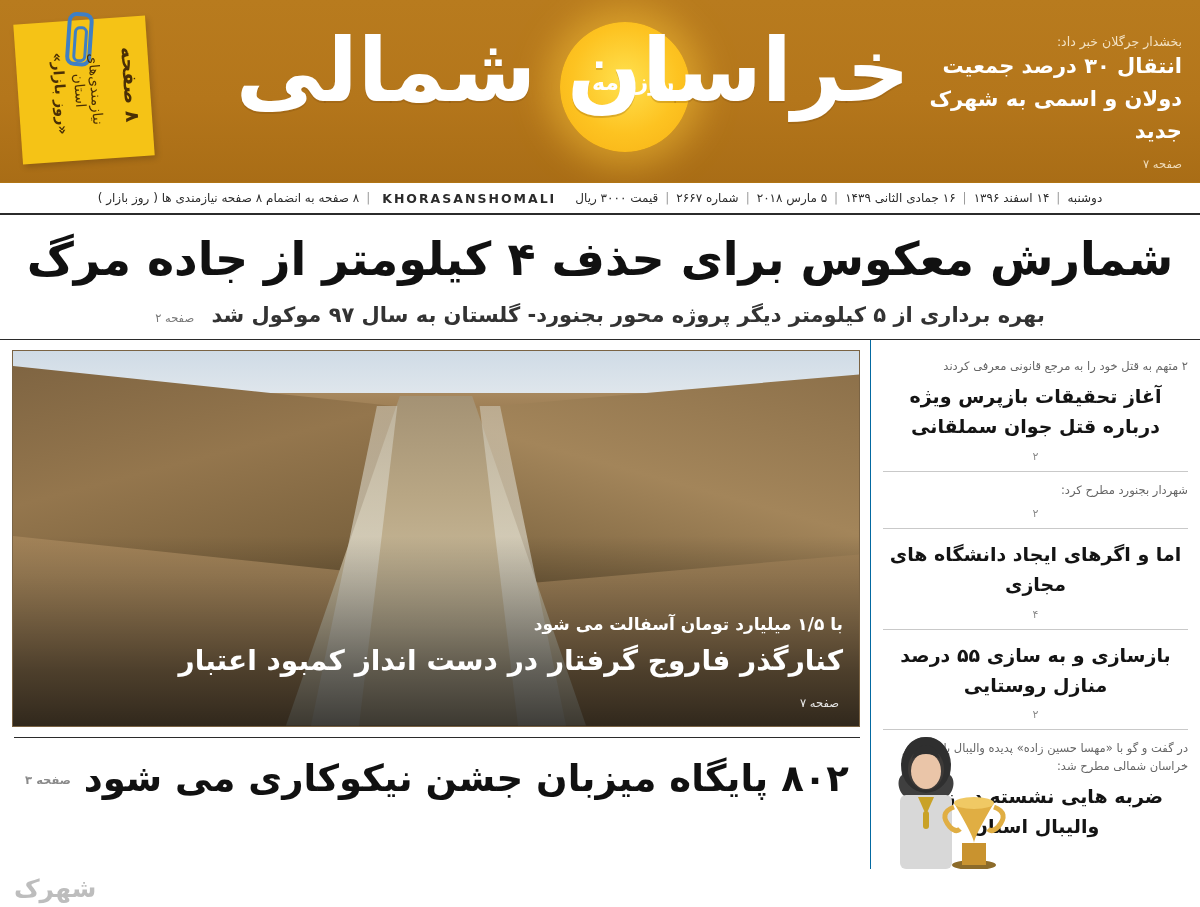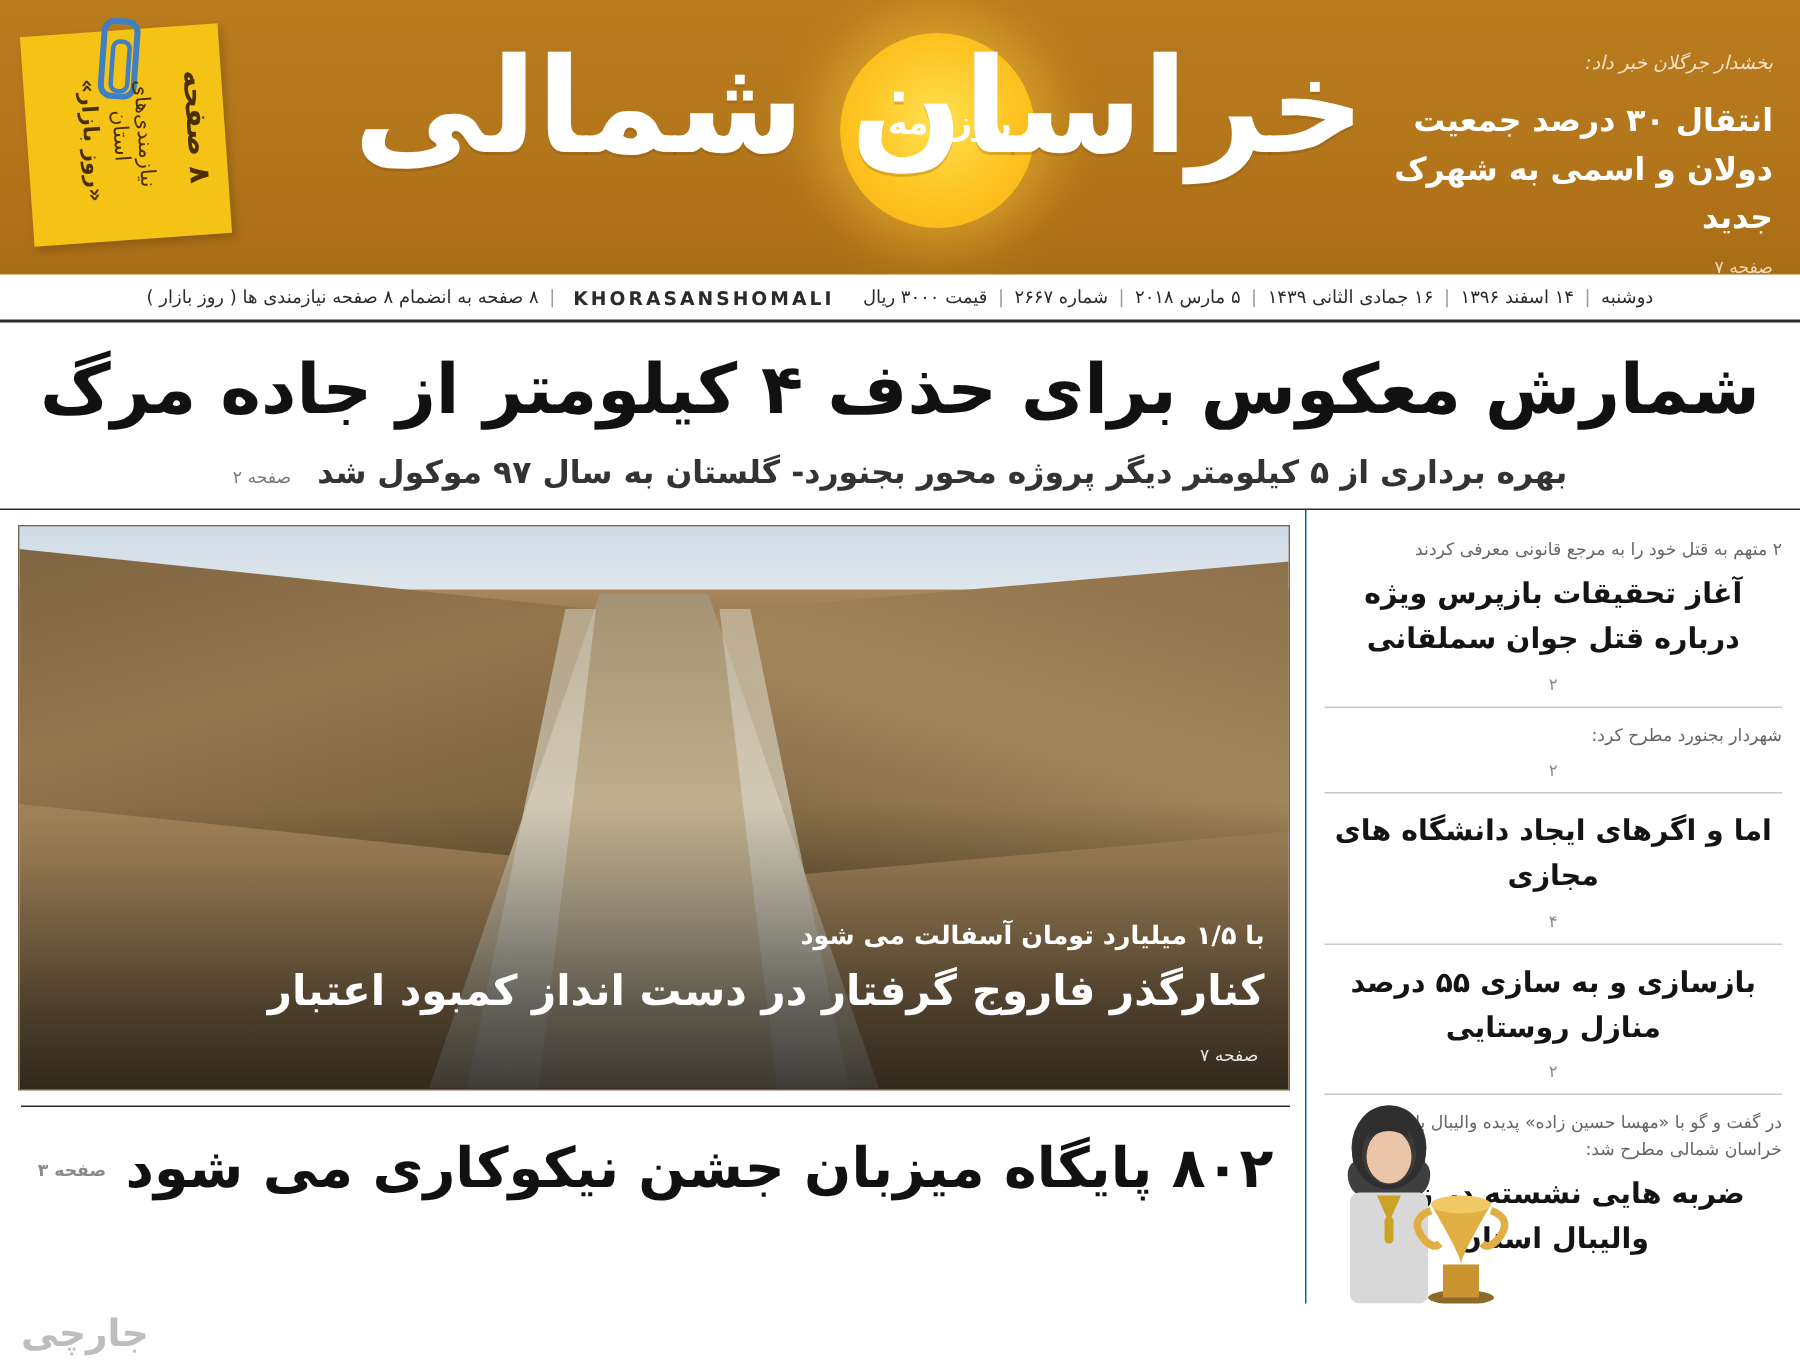--- a/index.html
+++ b/index.html
@@ -33,23 +33,22 @@
     top: 34px;
     right: 18px;
     width: 300px;
     text-align: right;
     color: #fff;
     direction: rtl;
   }
   .mast-left .kicker {
     font-size: 12.5px;
     color: #f3e2c4;
-    margin-bottom: 15px;
+    margin-bottom: 1px;
     letter-spacing: 0;
-    font-style: italic;
   }
   .mast-left .headline {
     font-size: 21px;
     font-weight: bold;
     line-height: 1.55;
     color: #ffffff;
   }
   .mast-left .pageref {
     font-size: 11.5px;
     color: #f0dcba;
@@ -493,14 +492,14 @@
 
       <div class="bottom-head">
         <h2>
           <span>۸۰۲ پایگاه میزبان جشن نیکوکاری می شود</span>
           <span class="pg">صفحه ۳</span>
         </h2>
       </div>
     </div>
   </div>
 
-  <div class="watermark">جارچی</div>
+  <div class="watermark">شهرک</div>
 </div>
 
 </body></html>

